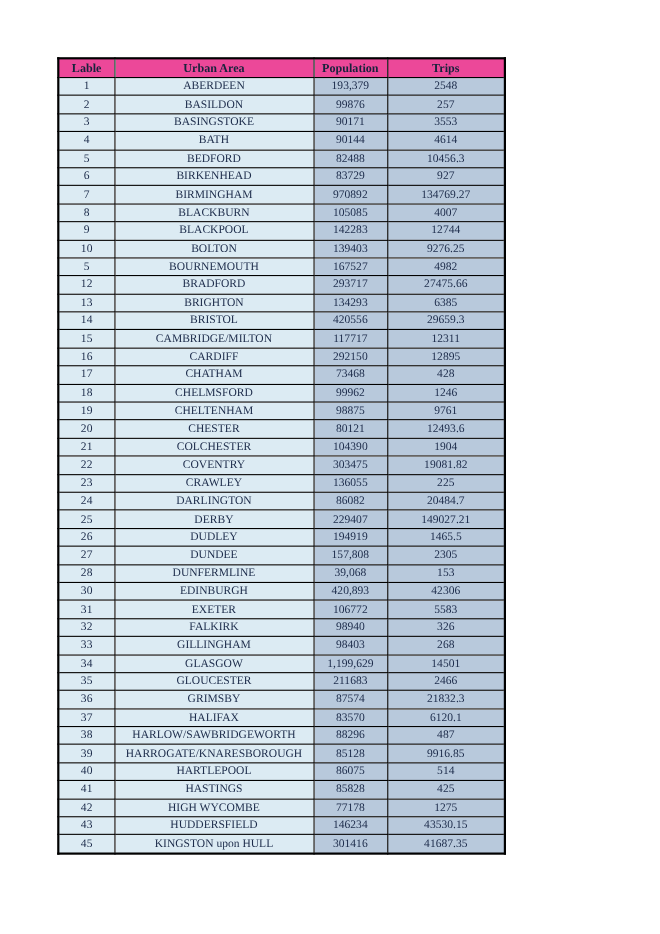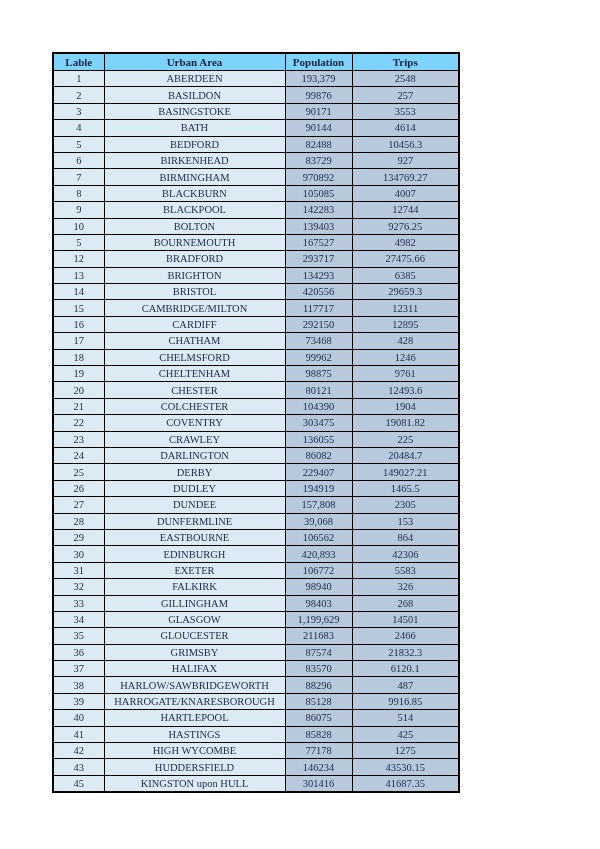--- a/index.html
+++ b/index.html
@@ -28,21 +28,21 @@
   table.doc-table th,
   table.doc-table td {
     border: 1px solid #000000;
     text-align: center;
     vertical-align: middle;
     padding: 0 2px;
     overflow: hidden;
     white-space: nowrap;
   }
   table.doc-table th {
-    background: #7dd3fc;
+    background: #ec4899;
     font-weight: bold;
     font-size: 11px;
     color: #17233c;
     height: 16px;
   }
   table.doc-table td {
     font-size: 10.5px;
     color: #1c2b4a;
     height: 15.4px;
   }
@@ -231,26 +231,20 @@
           <td class="cell-steel">157,808</td>
           <td class="cell-steel">2305</td>
         </tr>
         <tr>
           <td class="cell-light">28</td>
           <td class="cell-light">DUNFERMLINE</td>
           <td class="cell-steel">39,068</td>
           <td class="cell-steel">153</td>
         </tr>
         <tr>
-          <td class="cell-light">29</td>
-          <td class="cell-light">EASTBOURNE</td>
-          <td class="cell-steel">106562</td>
-          <td class="cell-steel">864</td>
-        </tr>
-        <tr>
           <td class="cell-light">30</td>
           <td class="cell-light">EDINBURGH</td>
           <td class="cell-steel">420,893</td>
           <td class="cell-steel">42306</td>
         </tr>
         <tr>
           <td class="cell-light">31</td>
           <td class="cell-light">EXETER</td>
           <td class="cell-steel">106772</td>
           <td class="cell-steel">5583</td>

